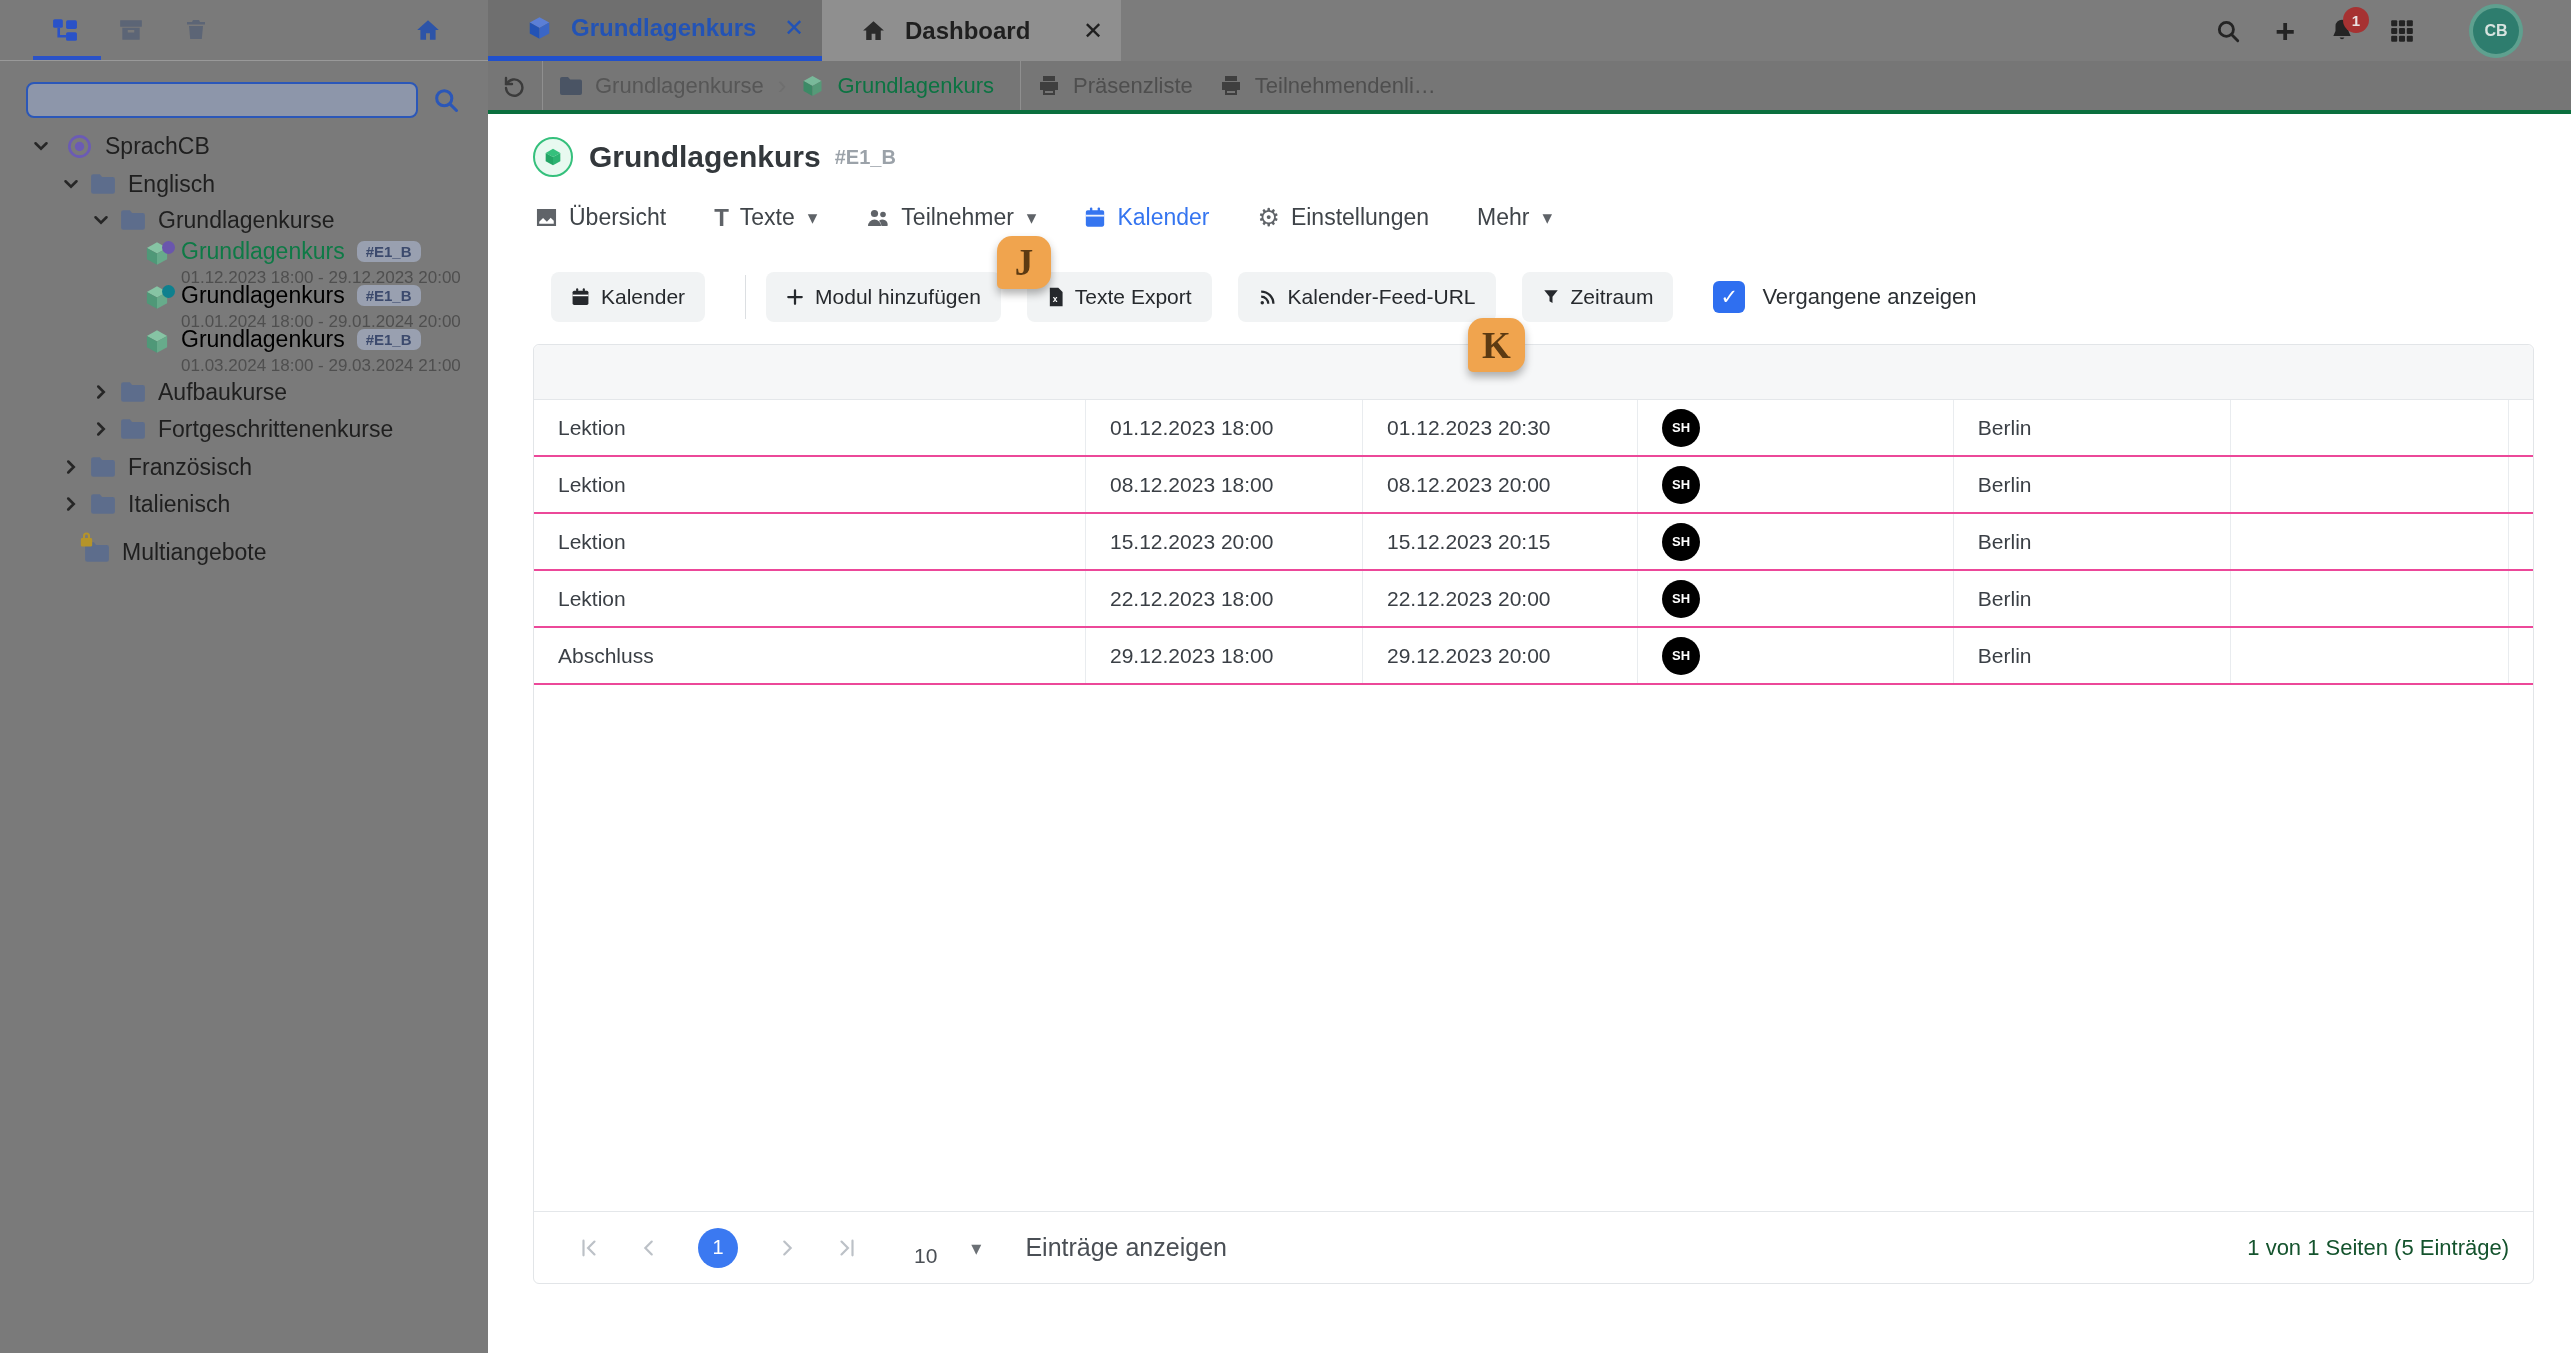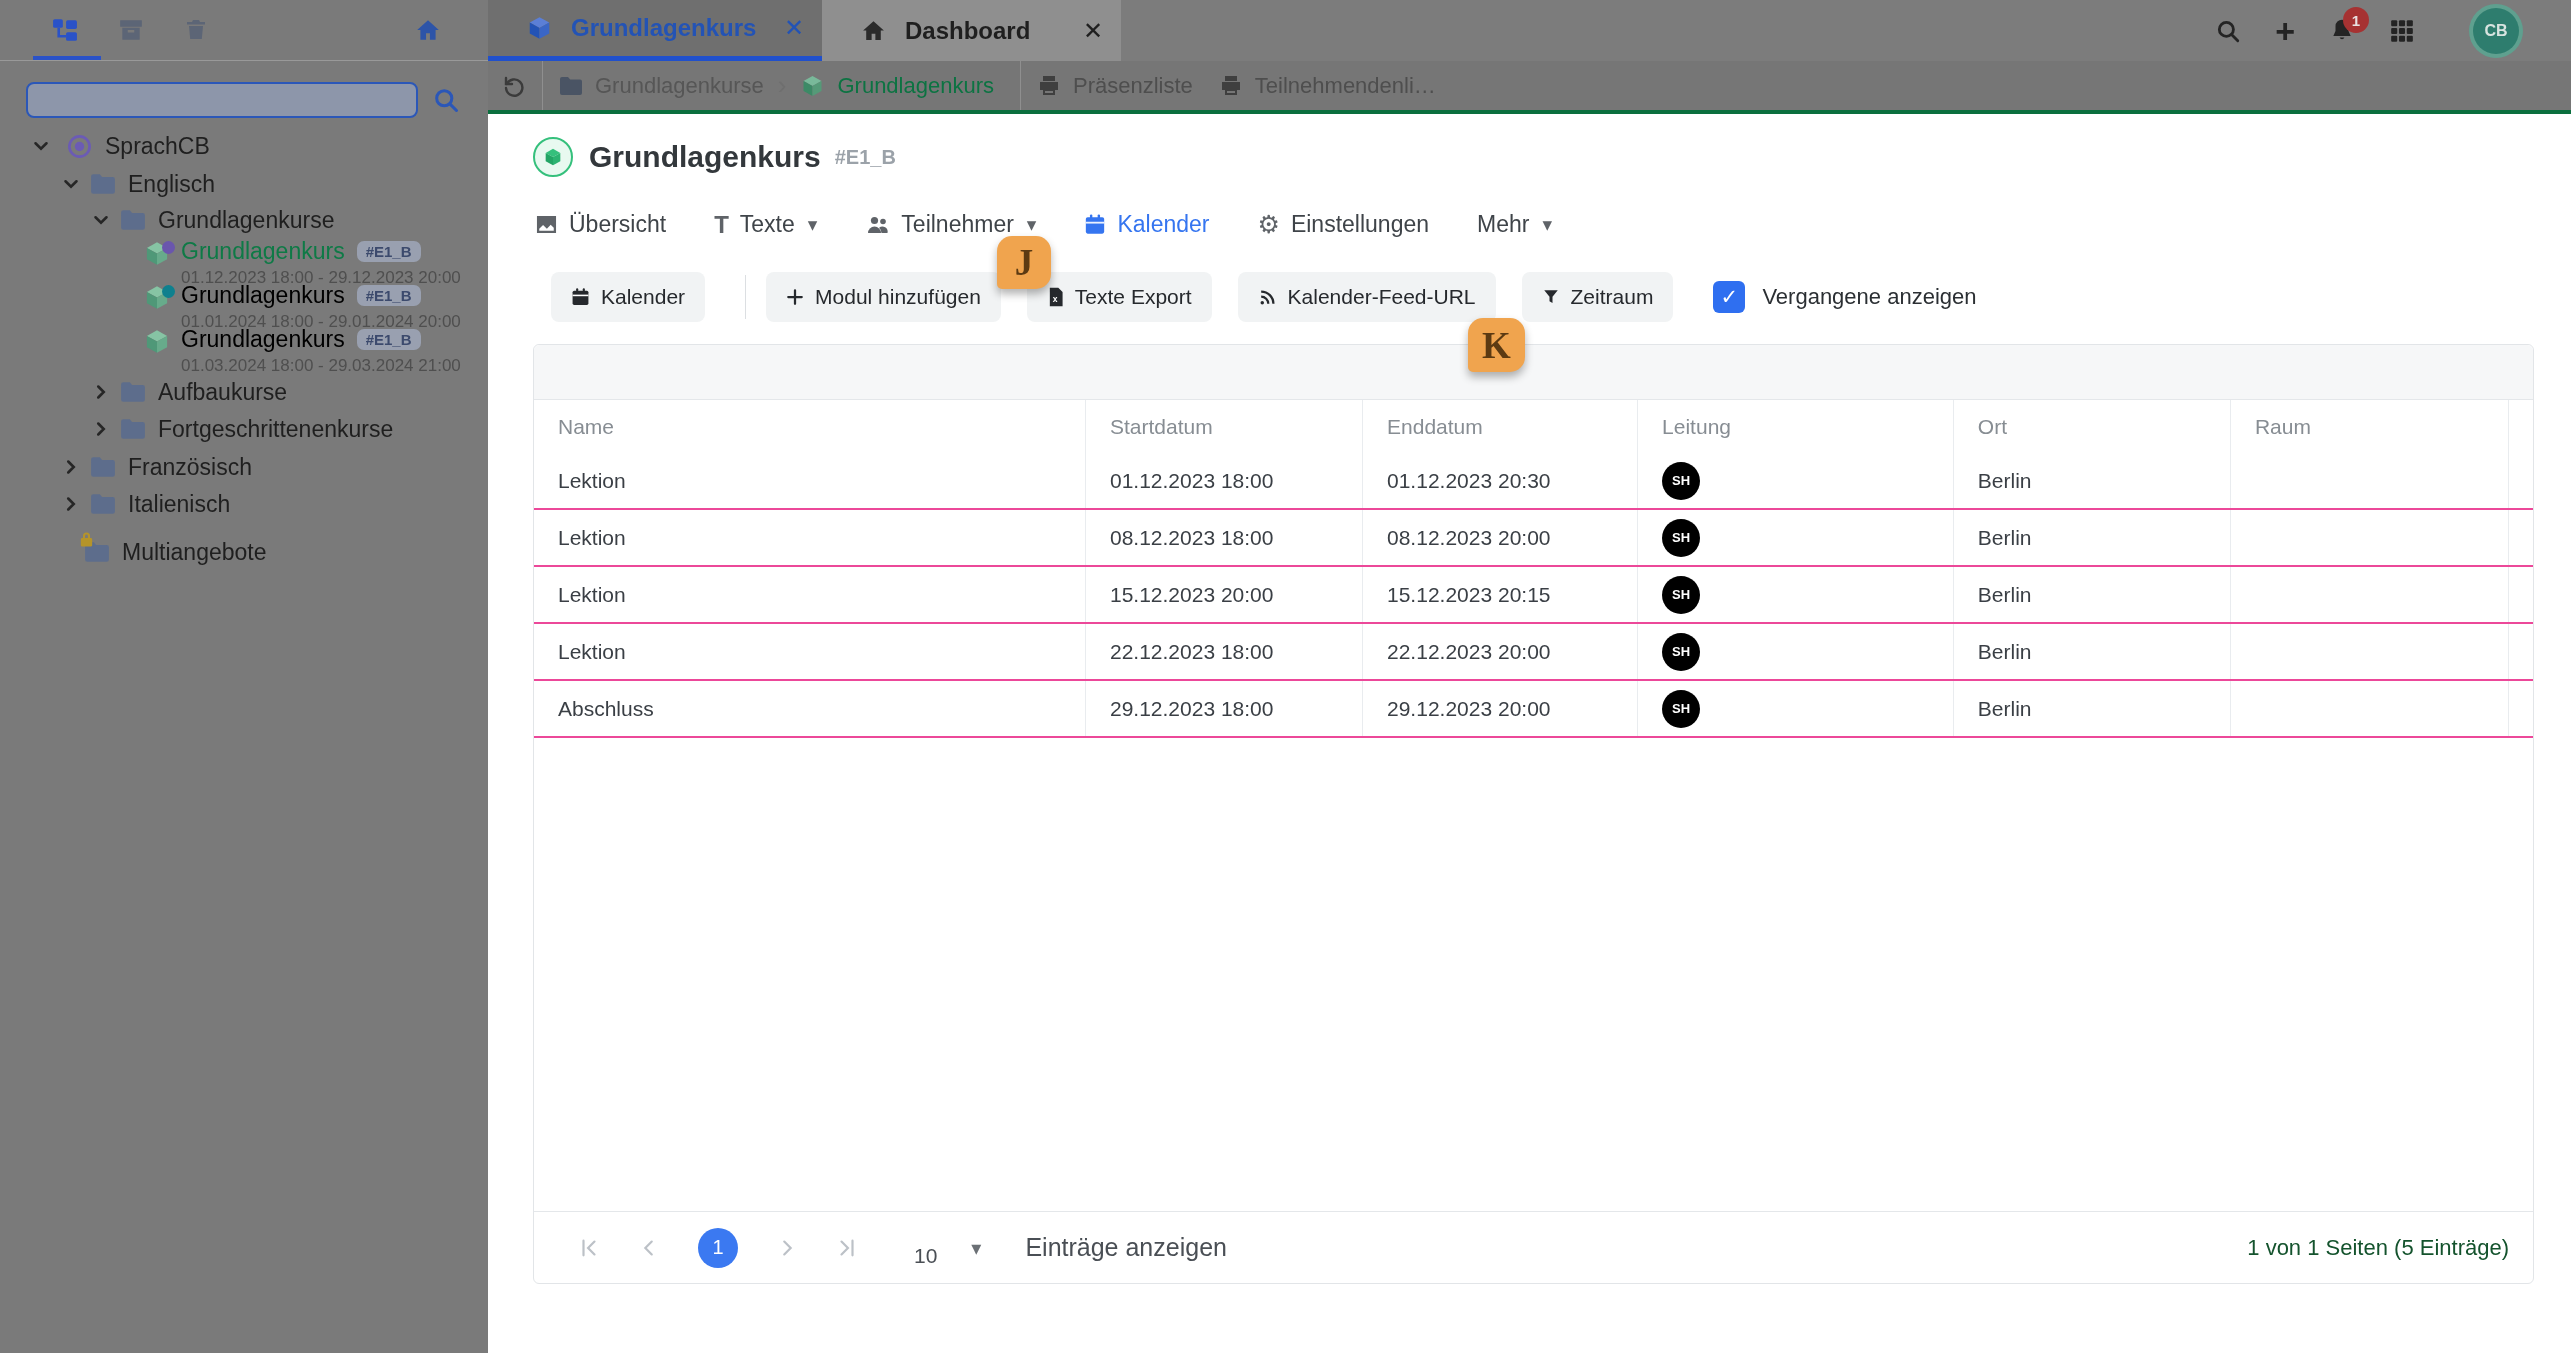--- a/index.html
+++ b/index.html
@@ -56,21 +56,21 @@
   .chev-sep{color:#6f6f6f;font-size:26px;margin:0 14px}
   .greenline{position:absolute;left:0;top:110px;right:0;height:4px;background:#0b6f3e}
 
   .content{position:absolute;left:0;top:114px;right:0;bottom:0;background:#fff}
   .pagehead{position:absolute;left:45px;top:23px;display:flex;align-items:center}
   .ph-icon{width:40px;height:40px;border-radius:50%;background:#e8f9f0;border:2px solid #35c07c;
            display:grid;place-items:center}
   .ph-title{margin-left:16px;font-size:30px;font-weight:700;color:#33383c}
   .ph-code{margin-left:14px;font-size:20px;color:#9ba2a9;font-weight:700}
 
-  .navtabs{position:absolute;left:47px;top:90px;display:flex;align-items:flex-end;gap:48px;height:34px}
+  .navtabs{position:absolute;left:47px;top:90px;display:flex;align-items:flex-start;gap:48px;height:34px}
   .ntab{display:flex;align-items:center;gap:11px;font-size:23px;color:#3f4449;cursor:pointer}
   .ntab .nicon{color:#5f6368;display:flex}
   .ntab-active,.ntab-active .nicon{color:#3575f0}
   .ncaret{color:#5f6368;font-size:19px;margin-left:2px}
   .gearglyph{font-size:25px;line-height:1}
   .tglyph{font-size:24px;font-weight:700;line-height:1}
 
   .toolbar{position:absolute;left:63px;top:158px;display:flex;align-items:center;height:50px}
   .btn{height:50px;display:flex;align-items:center;gap:11px;background:#f1f3f4;border:none;border-radius:8px;
        padding:0 20px;font-size:21px;color:#26292d;font-family:inherit;cursor:pointer;margin-right:26px;white-space:nowrap}
@@ -527,29 +527,20 @@
         </button>
         <span class="checkbox">
           <span>✓</span>
         </span>
         <span class="cb-label">Vergangene anzeigen</span>
       </div>
 
       <div class="card">
         <div class="strip"></div>
 
-        <div class="thead">
-          <span class="cell c1">Name</span>
-          <span class="cell c2">Startdatum</span>
-          <span class="cell c3">Enddatum</span>
-          <span class="cell c4">Leitung</span>
-          <span class="cell c5">Ort</span>
-          <span class="cell c6">Raum</span>
-          <span class="cell c7"></span>
-        </div>
 
         <div class="trowD">
           <span class="cell c1">Lektion</span>
           <span class="cell c2">01.12.2023 18:00</span>
           <span class="cell c3">01.12.2023 20:30</span>
           <span class="cell c4">
               <span class="avatar-sh">SH</span>
             </span>
           <span class="cell c5">Berlin</span>
           <span class="cell c6"></span>

